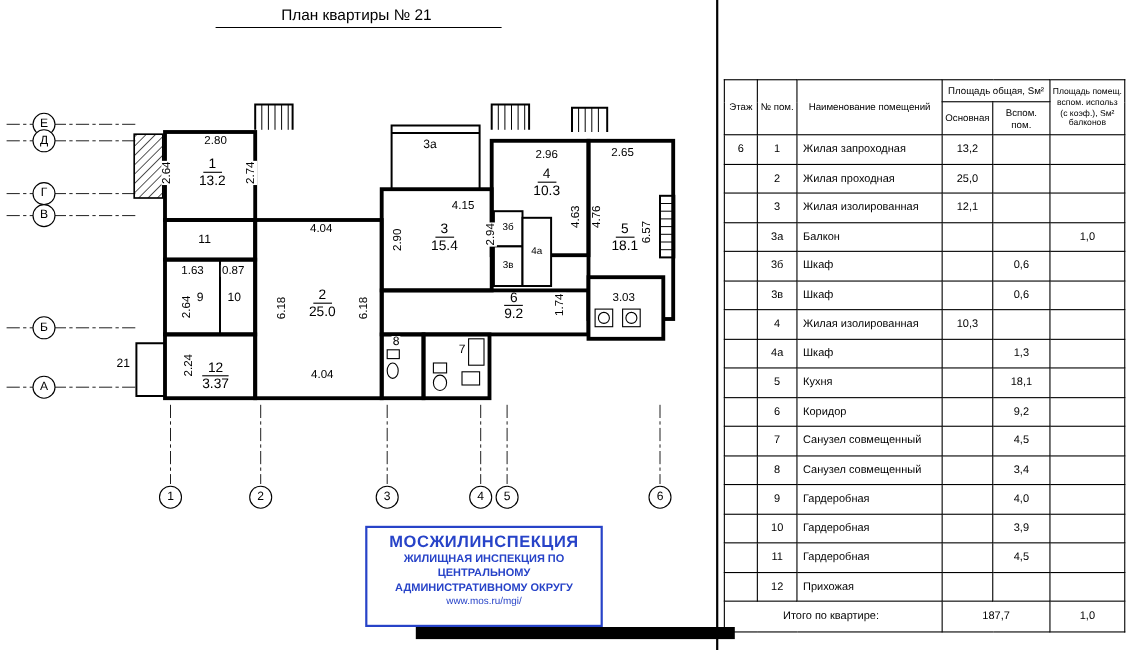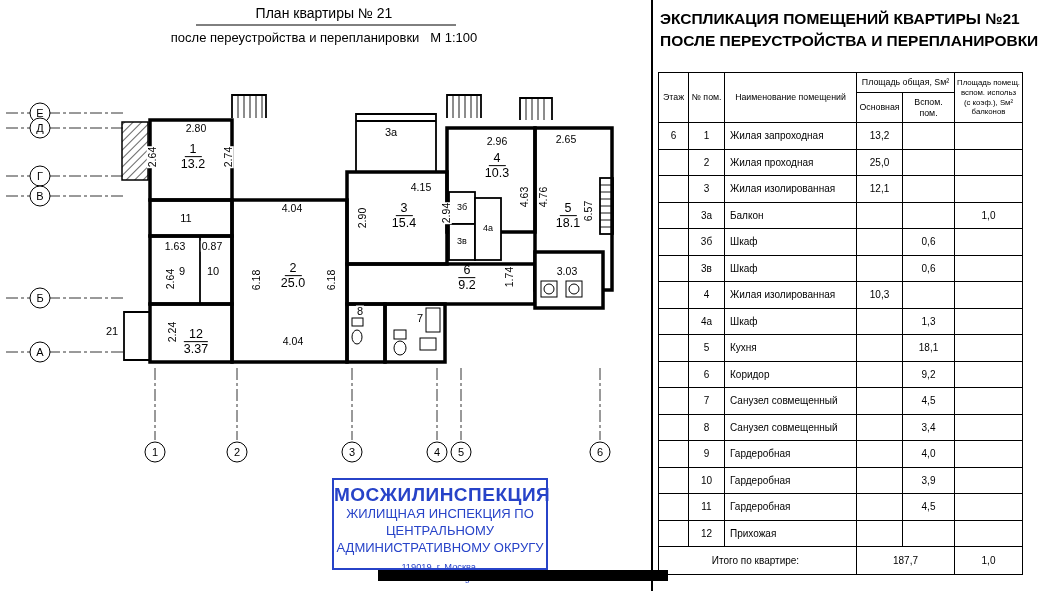--- a/index.html
+++ b/index.html
@@ -26,22 +26,22 @@
   .expl-table thead tr.hr1{height:20px}
   .expl-table thead tr.hr2{height:30px}
   .expl-table thead th{font-size:8.8px;line-height:1.2}
   .hsm{font-size:7.8px !important;line-height:1.25 !important}
   .expl-table tbody td{height:26.5px;font-size:10px}
   .expl-table tfoot td{height:28px;font-size:10px}
   .c-name{text-align:left !important;padding-left:5px !important}
   .tot-label{text-align:left;padding-right:6px !important}
   .stamp{left:332px;top:478px;width:216px;height:92px;border:2px solid #2743c8;color:#2743c8;
          text-align:center;padding-top:5px}
-  .stamp .s1{font-size:19px;font-weight:bold;letter-spacing:.5px;line-height:1.1}
-  .stamp .s2{font-size:13px;font-weight:normal;line-height:1.3}
+  .stamp .s1{font-size:15px;font-weight:bold;letter-spacing:.5px;line-height:1.1}
+  .stamp .s2{font-size:10px;font-weight:bold;line-height:1.3}
   .stamp .s3{font-size:9.3px;line-height:1.3}
   .stamp .g{margin-top:4px}
   .stamp .s4{font-size:9px;line-height:1.2}
   .redact{left:378px;top:570px;width:290px;height:11px;background:#000}
 </style>
 </head>
 <body>
 
 <div class="page">
 
@@ -115,21 +115,20 @@
           <ellipse cx="357" cy="337" rx="5" ry="7"></ellipse>
           <rect x="394" y="330" width="12" height="9"></rect>
           <ellipse cx="400" cy="348" rx="6" ry="7"></ellipse>
           <rect x="420" y="338" width="16" height="12"></rect>
           <rect x="426" y="308" width="14" height="24"></rect>
         </g>
       </g>
     </svg>
 
     <div class="abs ctr ptitle" style="left:324px;top:13px">План квартиры № 21</div>
-    <div class="abs ctr ptitle2" style="left:324px;top:37px">после переустройства и перепланировки &nbsp;&nbsp;М 1:100</div>
 
     <div class="abs ctr axc" style="left:40px;top:113px">Е</div>
     <div class="abs ctr axc" style="left:40px;top:128px">Д</div>
     <div class="abs ctr axc" style="left:40px;top:176px">Г</div>
     <div class="abs ctr axc" style="left:40px;top:196px">В</div>
     <div class="abs ctr axc" style="left:40px;top:298px">Б</div>
     <div class="abs ctr axc" style="left:40px;top:352px">А</div>
 
     <div class="abs ctr axc" style="left:155px;top:452px">1</div>
     <div class="abs ctr axc" style="left:237px;top:452px">2</div>
@@ -197,32 +196,27 @@
     <div class="abs dim v" style="left:331px;top:280px">6.18</div>
     <div class="abs dim v" style="left:509px;top:277px">1.74</div>
     <div class="abs ctr dim" style="left:567px;top:271px">3.03</div>
     <div class="abs dim v" style="left:172px;top:332px">2.24</div>
     <div class="abs ctr dim" style="left:293px;top:341px">4.04</div>
 
     <div class="abs stamp">
       <div class="s1">МОСЖИЛИНСПЕКЦИЯ</div>
       <div class="s2">ЖИЛИЩНАЯ ИНСПЕКЦИЯ ПО ЦЕНТРАЛЬНОМУ</div>
       <div class="s2">АДМИНИСТРАТИВНОМУ ОКРУГУ</div>
-      <div class="s3 g">119019, г. Москва,</div>
       <div class="s4">www.mos.ru/mgi/</div>
     </div>
     <div class="abs redact"></div>
   </div>
 
   <div class="abs divider"></div>
 
-  <div class="abs expl-title">
-    <div>ЭКСПЛИКАЦИЯ ПОМЕЩЕНИЙ КВАРТИРЫ №21</div>
-    <div>ПОСЛЕ ПЕРЕУСТРОЙСТВА И ПЕРЕПЛАНИРОВКИ</div>
-  </div>
 
   <table class="expl-table">
     <colgroup>
       <col style="width:30px">
         <col style="width:36px">
         <col style="width:132px">
       <col style="width:46px">
         <col style="width:52px">
         <col style="width:68px">
     </colgroup>

